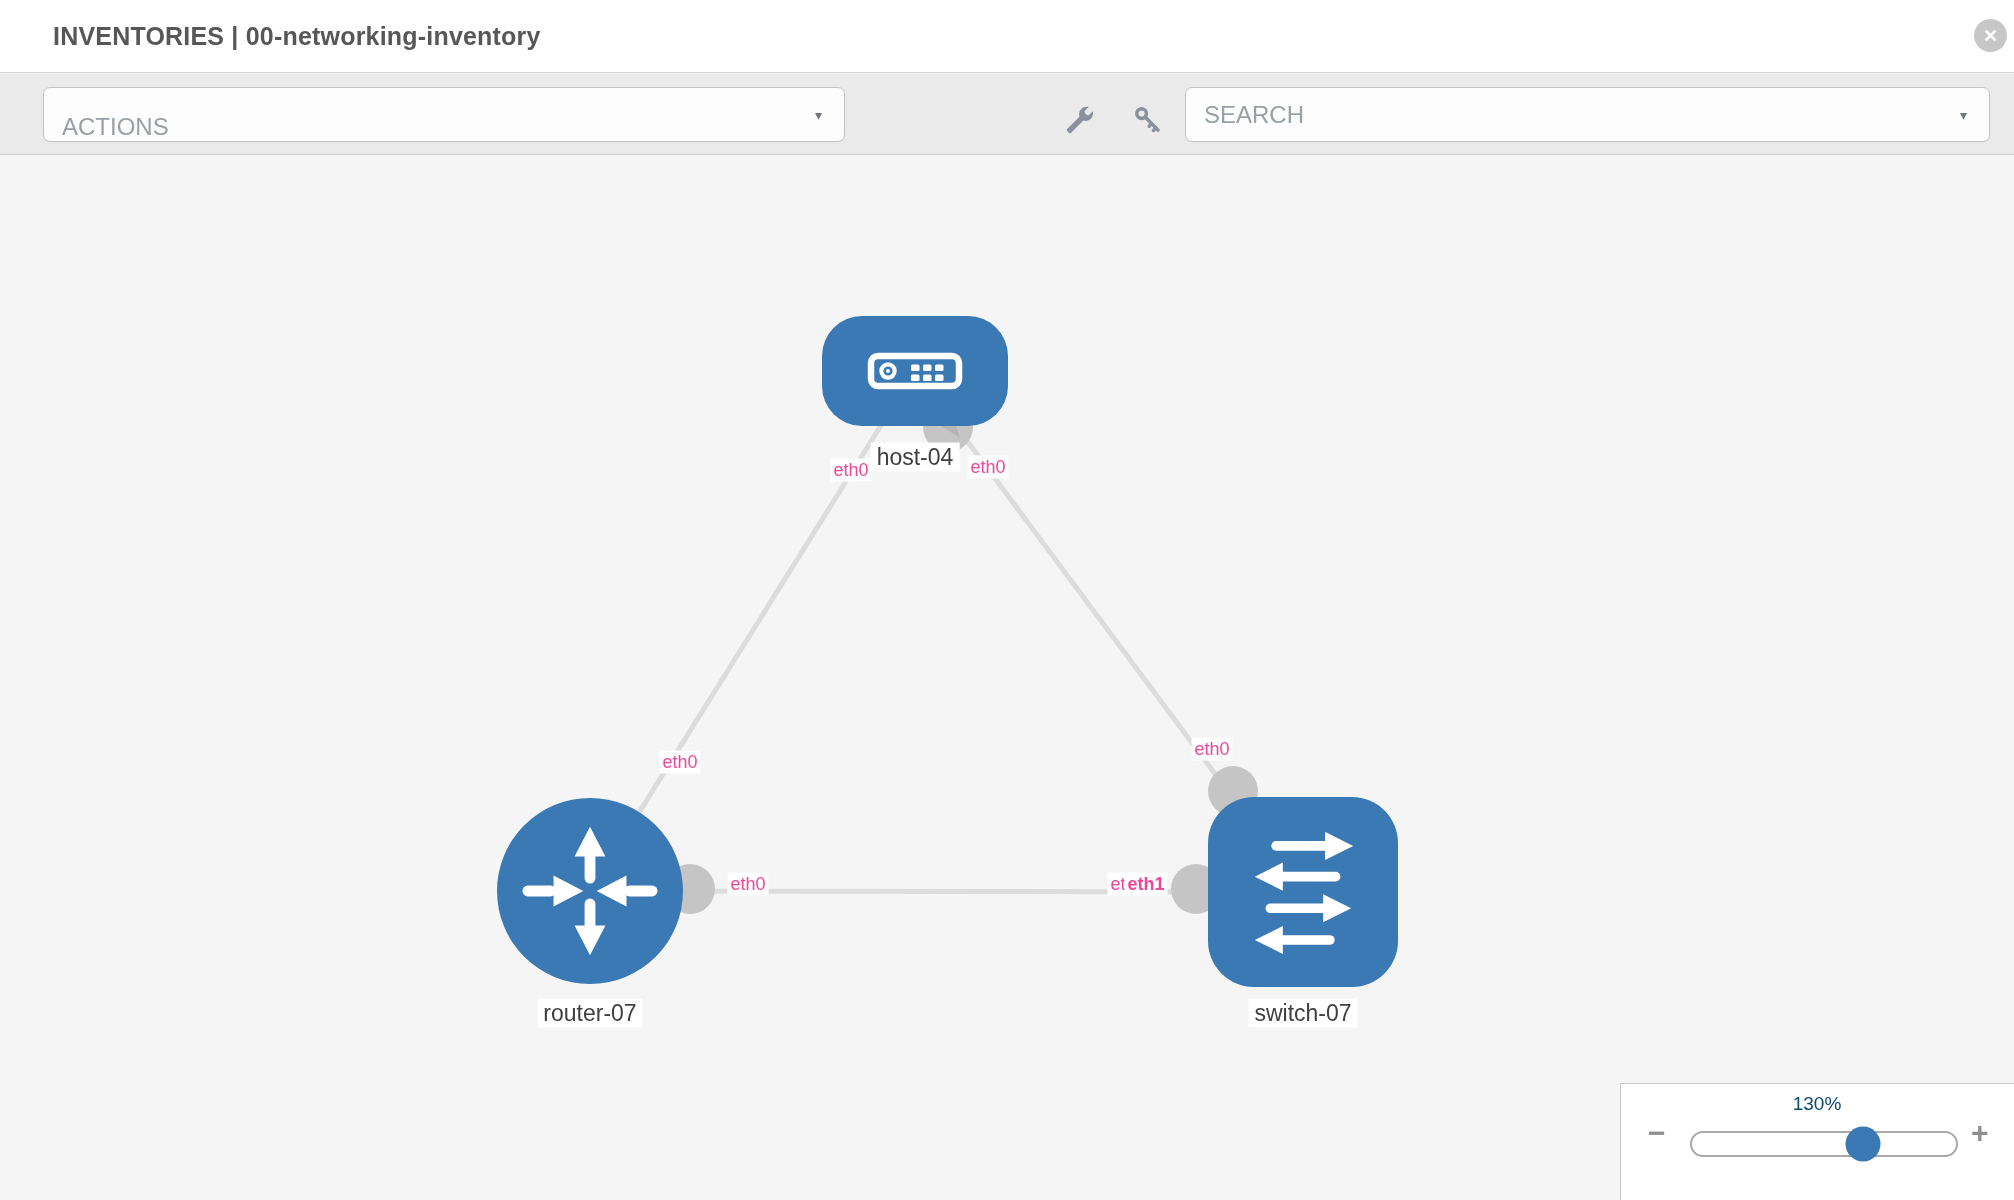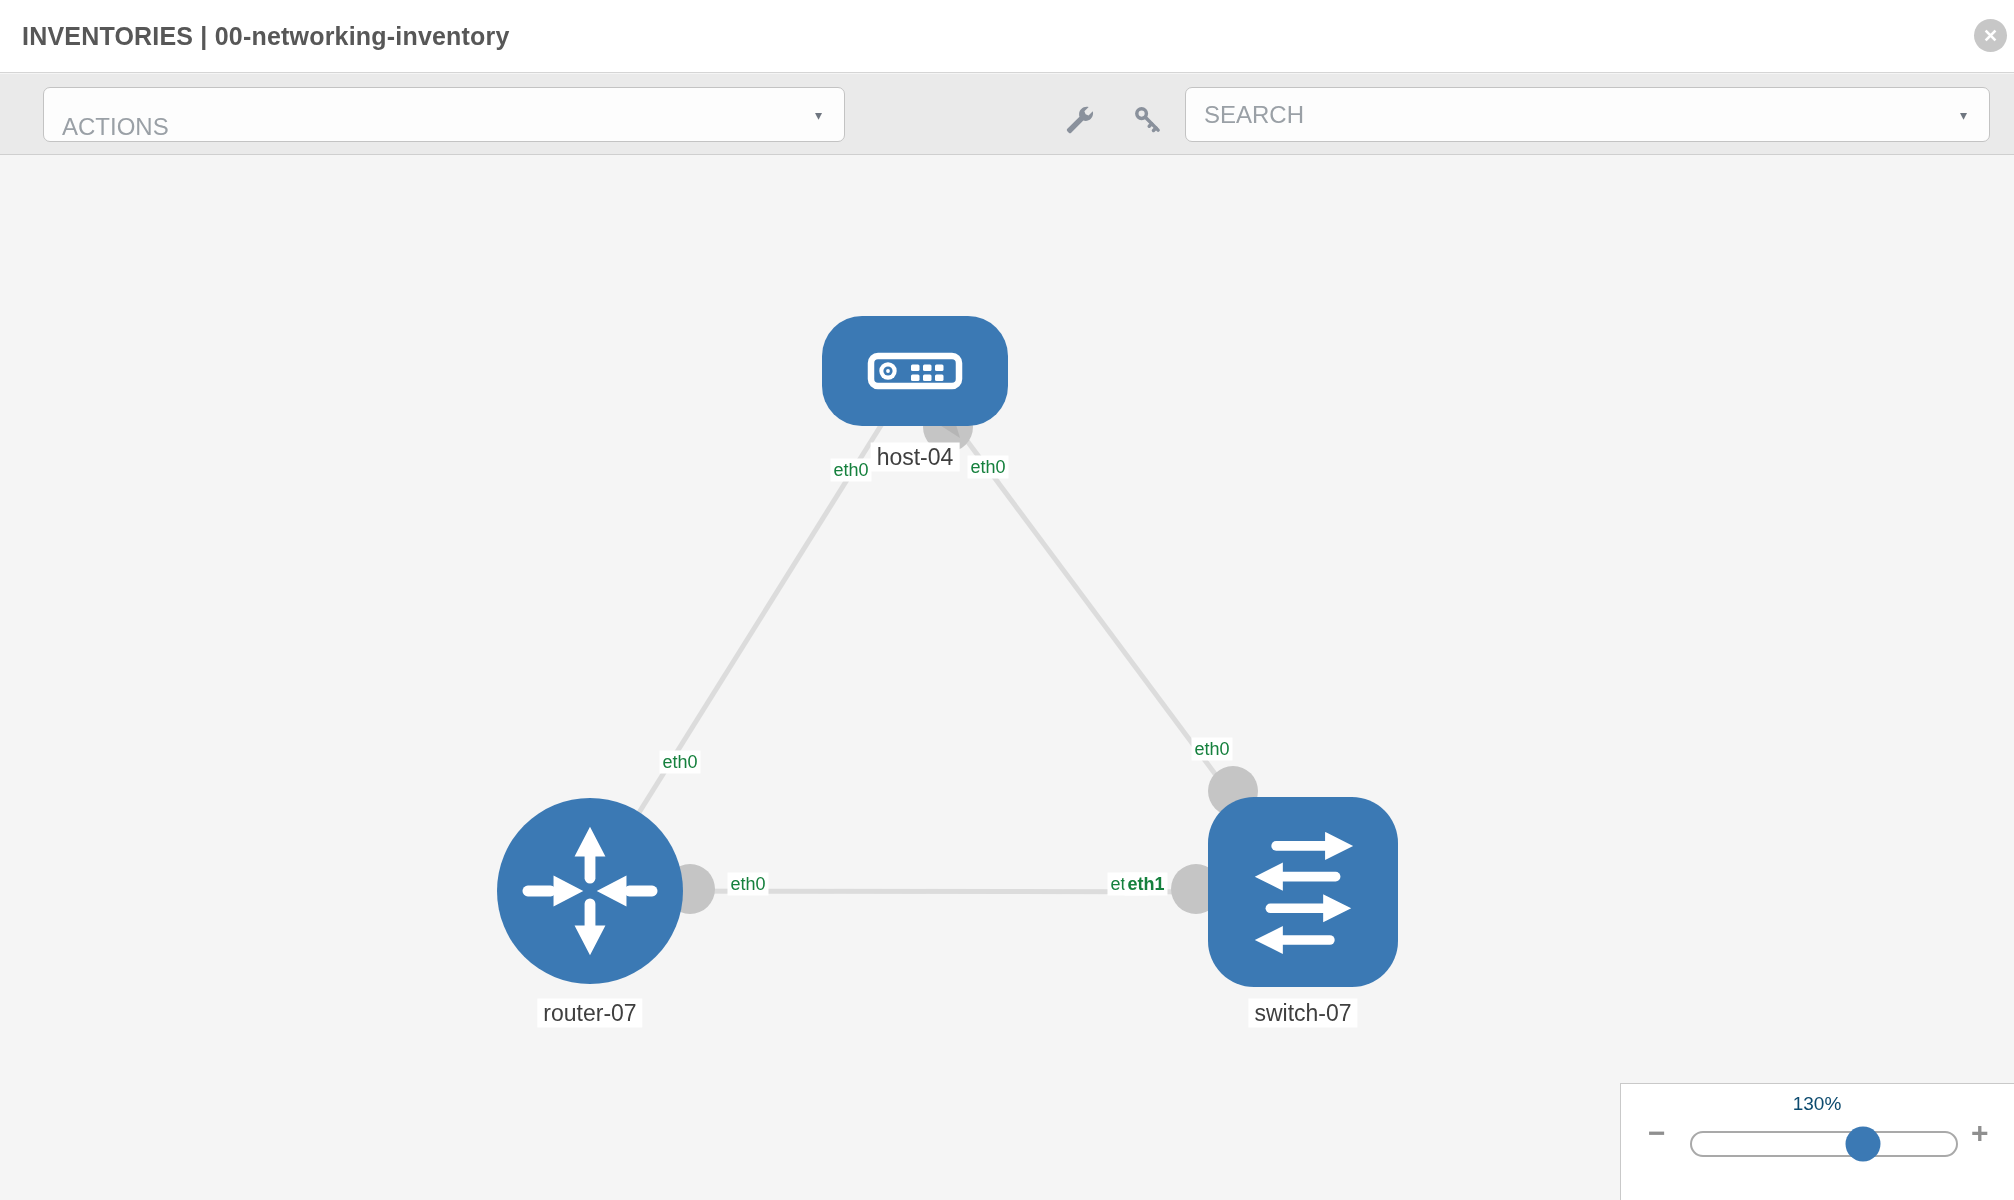--- a/index.html
+++ b/index.html
@@ -7,21 +7,21 @@
   .screen {
     position:relative; width:2014px; height:1200px; overflow:hidden;
     font-family:"Liberation Sans", sans-serif; background:#f5f5f5;
   }
   
   .header {
     position:absolute; top:0; left:0; width:2014px; height:73px;
     background:#ffffff; border-bottom:1px solid #d5d5d5;
     display:flex; align-items:center;
   }
-  .title { margin-left:22px; font-size:25px; font-weight:bold; color:#575757; letter-spacing:0.2px; }
+  .title { margin-left:53px; font-size:25px; font-weight:bold; color:#575757; letter-spacing:0.2px; }
   .close-btn {
     position:absolute; top:19px; left:1974px; width:33px; height:33px;
     border-radius:50%; background:#c7c7c7; border:none; cursor:pointer;
     display:flex; align-items:center; justify-content:center;
   }
   .close-btn span { color:#ffffff; font-size:18px; font-weight:bold; line-height:1; }
   
   .toolbar {
     position:absolute; top:74px; left:0; width:2014px; height:81px;
     background:#eaeaea; border-bottom:1px solid #cfcfcf;
@@ -47,21 +47,21 @@
     border:none; cursor:pointer; display:flex; align-items:center; justify-content:center;
   }
   #wrench-btn { left:1058px; }
   #key-btn { left:1126px; }
   
   .canvas { position:absolute; top:156px; left:0; width:2014px; height:1044px; background:#f5f5f5; }
   #edges-svg { position:absolute; top:-156px; left:0; }
   .node { position:absolute; background:#3b79b4; display:flex; align-items:center; justify-content:center; cursor:pointer; }
   .glabel {
     position:absolute; transform:translate(-50%,-50%); background:#ffffff;
-    white-space:nowrap; color:#15803d;
+    white-space:nowrap; color:#ec4899;
   }
   .iface { font-size:18px; padding:1px 3px; }
   .nlabel { font-size:23px; padding:1px 6px; color:#3f3f3f; }
   
   .zoom-panel {
     position:absolute; left:1620px; top:1083px; width:394px; height:117px;
     background:#ffffff; border:1px solid #c9c9c9; border-right:none; border-bottom:none;
   }
   .zoom-value { position:absolute; top:13px; left:0; width:100%; text-align:center;
     font-size:19px; color:#1c1c1c; }

